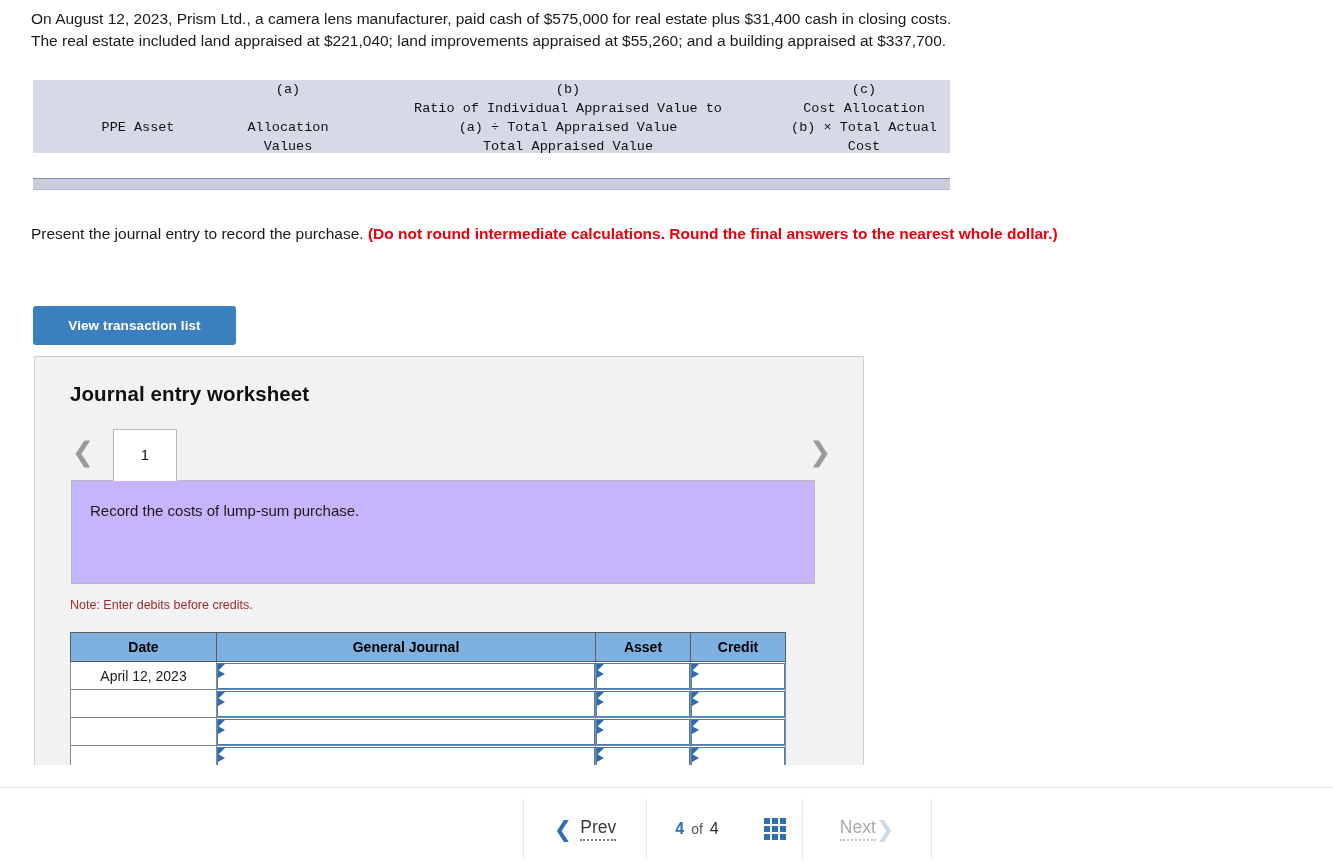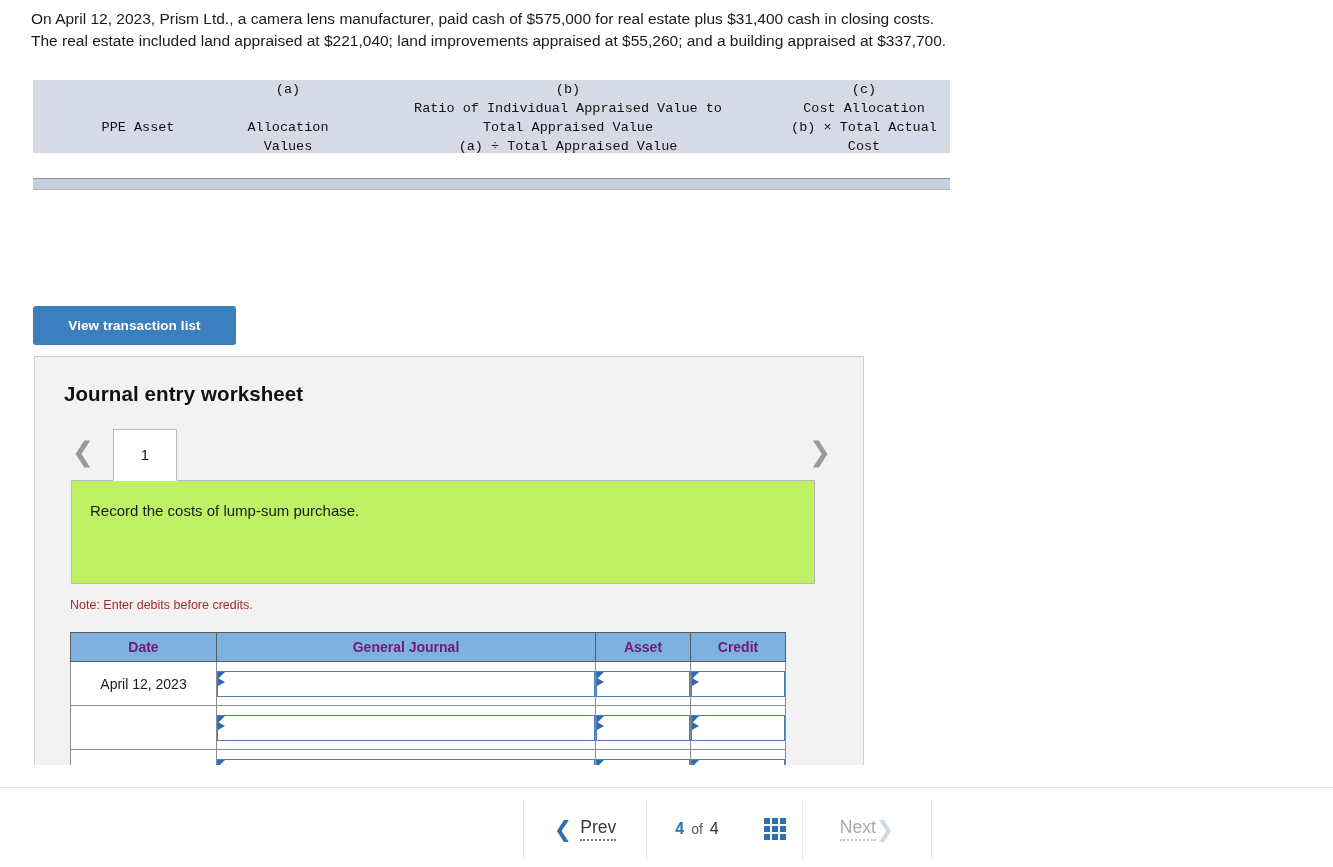--- a/index.html
+++ b/index.html
@@ -80,21 +80,21 @@
   .panel {
     position: absolute;
     left: 34px; top: 356px;
     width: 830px; height: 409px;
     background: #f2f2f2;
     border: 1px solid #cfcfcf;
     border-bottom: none;
     overflow: hidden;
   }
   .panel-title {
-    position: absolute; left: 29px; top: 25px;
+    position: absolute; left: 35px; top: 25px;
     font-size: 20.5px; font-weight: bold; color: #111;
     letter-spacing: .1px;
   }
 
   
   .tabbar { position: absolute; left: 0; top: 72px; width: 830px; height: 52px; }
   .chev {
     position: absolute; width: 26px; height: 32px;
     color: #9a9a9a; font-size: 27px; line-height: 30px;
     text-align: center; cursor: pointer; font-weight: 300;
@@ -114,46 +114,46 @@
   }
   .tab-underline {
     position: absolute; left: 36px; top: 51px; width: 744px;
     height: 1px; background: #b9b9b9; z-index: 1;
   }
 
   
   .descbox {
     position: absolute; left: 36px; top: 123px;
     width: 744px; height: 104px;
-    background: #bef264;
+    background: #c4b5fd;
     border: 1px solid #b9b9b9; border-top: none;
     padding: 22px 0 0 18px;
     font-size: 15px; color: #1a1a1a;
   }
 
   .note {
     position: absolute; left: 35px; top: 241px;
     font-size: 12.5px; color: #a02c2c;
   }
 
   
   .jtable {
     position: absolute; left: 35px; top: 275px;
     border-collapse: collapse;
     font-family: "Liberation Sans", sans-serif;
   }
   .jtable th {
     background: #7eb0e0;
     border: 1px solid #5c5c5c;
-    font-size: 14px; font-weight: bold; color: #701a75;
+    font-size: 14px; font-weight: bold; color: #000000;
     height: 29px;
   }
   .jtable td {
     border: 1px solid #8a8a8a;
-    height: 44px; padding: 0;
+    height: 28px; padding: 0;
     background: #ffffff;
     vertical-align: middle;
   }
   .th-date   { width: 146px; }
   .th-gj     { width: 379px; }
   .th-debit  { width: 95px; }
   .th-credit { width: 95px; }
 
   .td-date {
     text-align: center; font-size: 14px; color: #1a1a1a;
@@ -219,49 +219,52 @@
 
   .grid-icon { display: grid; grid-template-columns: repeat(3, 6px); grid-gap: 2px; }
   .grid-icon i { display: block; width: 6px; height: 6px; background: #2f6fb3; }
 </style>
 </head>
 <body>
 
 <div class="page">
 
   <div class="problem">
-    <div class="line">On April 12, 2023, Prism Ltd., a camera lens manufacturer, paid cash of $575,000 for real estate plus $31,400 cash in closing costs.</div>
+    <div class="line">On August 12, 2023, Prism Ltd., a camera lens manufacturer, paid cash of $575,000 for real estate plus $31,400 cash in closing costs.</div>
     <div class="line">The real estate included land appraised at $221,040; land improvements appraised at $55,260; and a building appraised at $337,700.</div>
   </div>
 
   <div class="alloc-wrap">
     <div class="alloc-head">
       <div class="cell c-ppe">PPE Asset</div>
       <div class="cell c-a-tag">(a)</div>
       <div class="cell c-a">
         <div>Allocation</div>
         <div>Values</div>
       </div>
       <div class="cell c-b-tag">(b)</div>
       <div class="cell c-b">
         <div>Ratio of Individual Appraised Value to</div>
+        <div>(a) ÷ Total Appraised Value</div>
         <div>Total Appraised Value</div>
-        <div>(a) ÷ Total Appraised Value</div>
       </div>
       <div class="cell c-c-tag">(c)</div>
       <div class="cell c-c">
         <div>Cost Allocation</div>
         <div>(b) × Total Actual</div>
         <div>Cost</div>
       </div>
     </div>
   </div>
 
   <div class="hscroll"></div>
 
+  <div class="present">
+    <span>Present the journal entry to record the purchase. </span><b>(Do not round intermediate calculations. Round the final answers to the nearest whole dollar.)</b>
+  </div>
 
   <button class="vt-btn">View transaction list</button>
 
   <div class="panel">
 
     <div class="panel-title">Journal entry worksheet</div>
 
     <div class="tabbar">
       <div class="chev chev-left">❮</div>
       <div class="tab-underline"></div>

